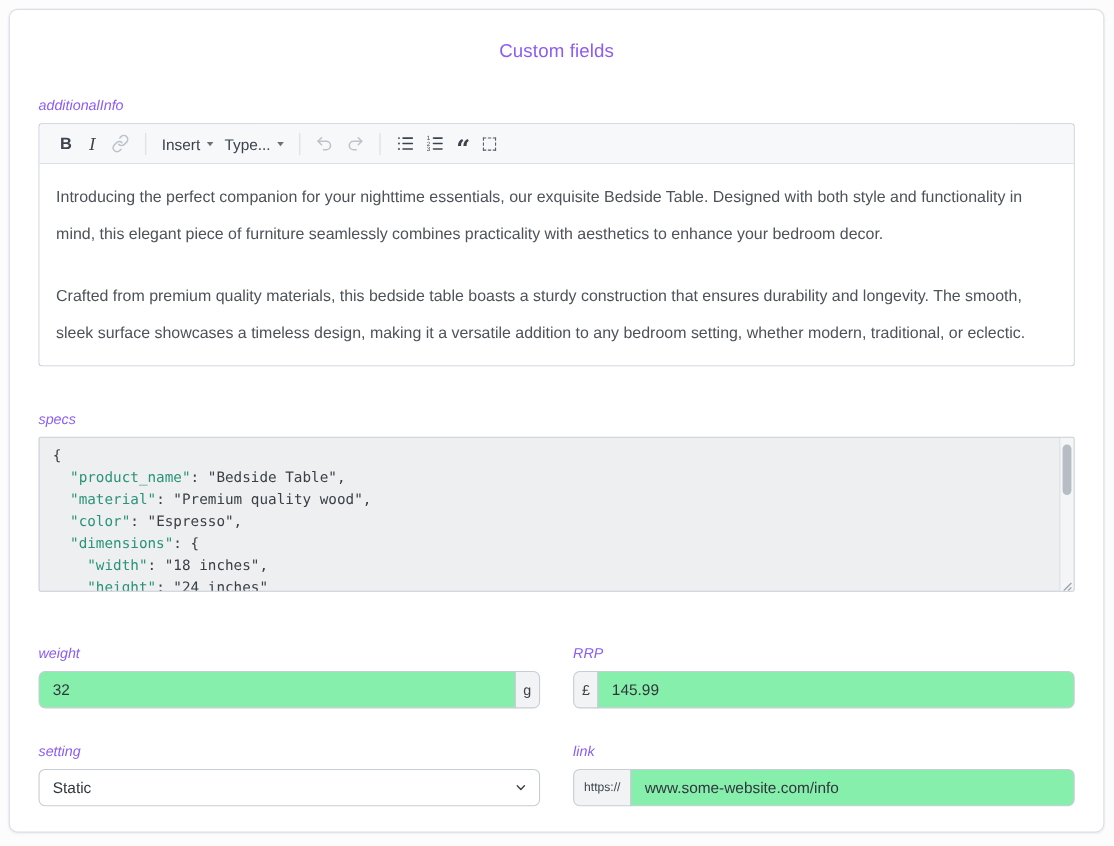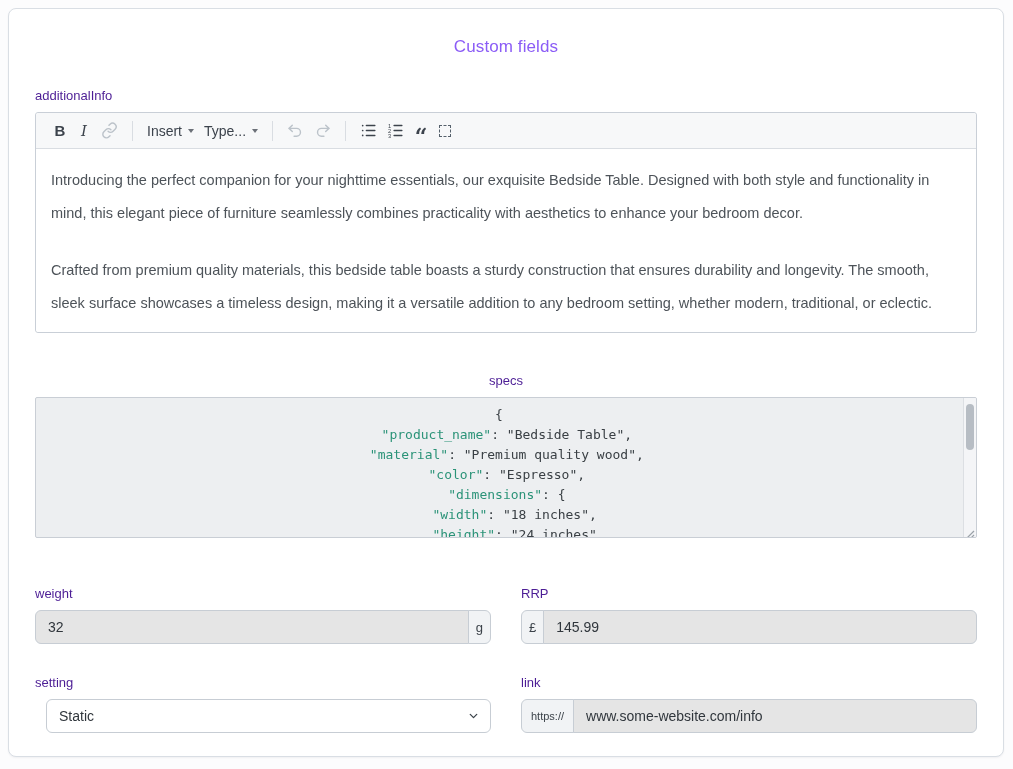--- a/index.html
+++ b/index.html
@@ -16,21 +16,21 @@
     border:1px solid #d9dee4;
     border-radius:8px;
     box-shadow:0 1px 2px rgba(16,24,40,.05);
     padding:28px 26px;
   }
   .card-title {
     font-size:17px; font-weight:500; color:#8b5cf6;
     margin:0 0 31px 0; letter-spacing:.1px;text-align:center;
   }
   .field-label {
-    display:block; font-size:13px; color:#4c1d95; margin-bottom:9px;
+    display:block; font-size:13px; color:#8b5cf6; margin-bottom:9px;font-style:italic;
   }
 
   
   .rte { border:1px solid #c9cfd7; border-radius:3px; }
   .rte-toolbar {
     display:flex; align-items:center;
     height:36px; padding:0 12px;
     background:#f7f8f9; border-bottom:1px solid #d9dde2;
     border-radius:3px 3px 0 0;
   }
@@ -57,21 +57,21 @@
   .tb-hr-box { width:12px; height:12px; border:1px dashed #55606b; display:block; }
   .rte-content {
     min-height:164px; padding:15px 15px 12px;
     font-size:14.5px; line-height:33px; color:#4d5359;
     border-radius:0 0 3px 3px; background:#fff;
   }
   .rte-content p { margin:0 0 24px 0; }
   .rte-content p:last-child { margin-bottom:0; }
 
   
-  .specs-section { margin-top:40px;text-align:center; }
+  .specs-section { margin-top:40px; }
   .code-editor {
     position:relative; height:141px; overflow:hidden;
     background:#edeff1; border:1px solid #c9ced5; border-radius:2px;
   }
   .code-content {
     padding:7px 26px 0 12px;
     font-family:"DejaVu Sans Mono", monospace;
     font-size:13px; line-height:20px; white-space:pre; color:#3a4045;
   }
   .tok-key { color:var(--key-color, #2b9378); }
@@ -88,34 +88,34 @@
   
   .row { display:grid; grid-template-columns:1fr 1fr; gap:30px; }
   .row-1 { margin-top:48px; }
   .row-2 { margin-top:31px; }
 
   .input-group { display:flex; width:100%; }
   .text-input {
     flex:1; min-width:0; height:34px;
     border:1px solid #c7cdd4; border-radius:6px;
     padding:0 12px; font-size:14px; color:#30363c;
-    background:#e5e5e5; font-family:inherit; outline:none;
+    background:#86efac; font-family:inherit; outline:none;
   }
   .text-input.has-suffix { border-radius:6px 0 0 6px; }
   .text-input.has-prefix { border-radius:0 6px 6px 0; margin-left:-1px; }
   .addon {
     flex:none; display:flex; align-items:center; justify-content:center;
     background:#f1f3f5; border:1px solid #c7cdd4;
     color:#3c434a; font-size:13px; padding:0 7px;
   }
   .addon.suffix { border-radius:0 6px 6px 0; margin-left:-1px; }
   .addon.prefix { border-radius:6px 0 0 6px; }
   .addon.wide { padding:0 9px; font-size:11px; }
 
-  .select-wrap { position:relative;margin-left:11px; }
+  .select-wrap { position:relative; }
   .select-input {
     width:100%; height:34px; appearance:none; -webkit-appearance:none; -moz-appearance:none;
     border:1px solid #c7cdd4; border-radius:6px;
     padding:0 30px 0 12px; font-size:14px; color:#30363c;
     background:#fff; font-family:inherit; outline:none;
   }
   .select-chevron {
     position:absolute; right:11px; top:50%; transform:translateY(-50%);
     pointer-events:none; color:#3c434a; display:flex;
   }

